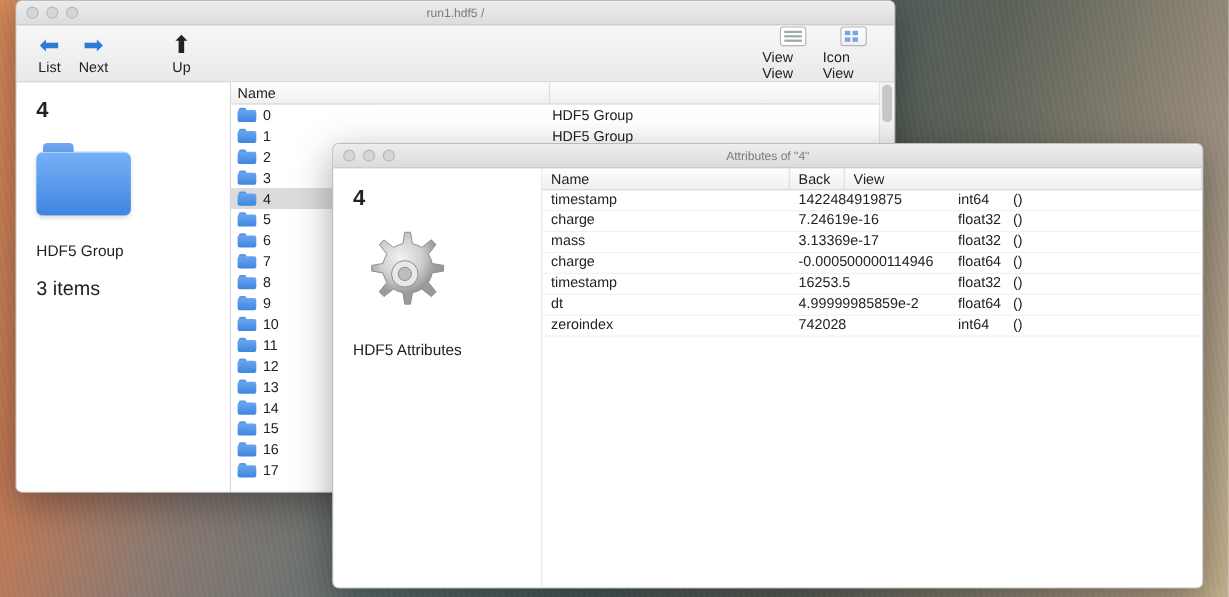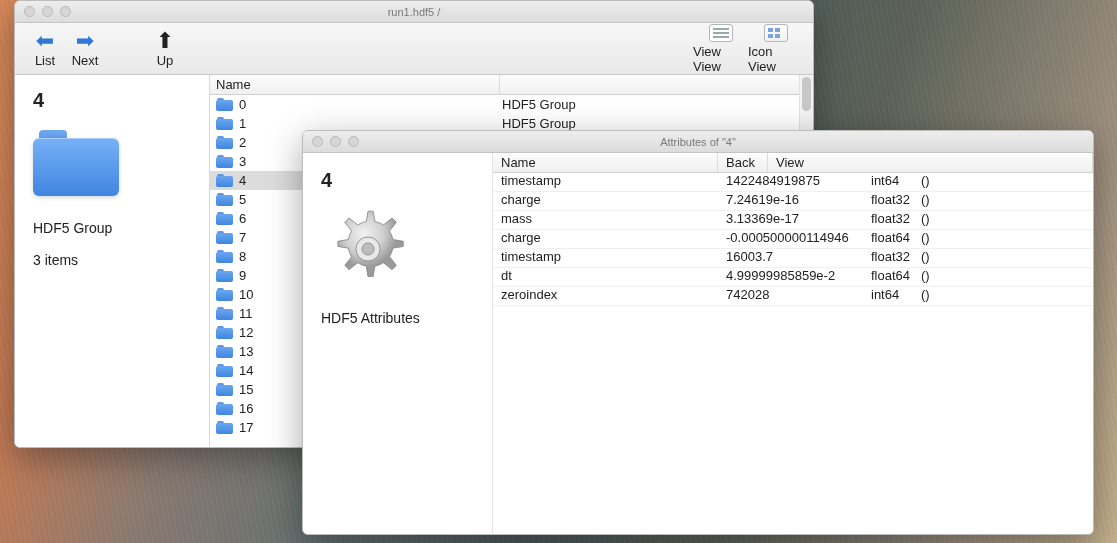--- a/index.html
+++ b/index.html
@@ -21,21 +21,21 @@
 .vb.list::before{content:"";position:absolute;left:3px;right:3px;top:3px;height:2px;background:#9aa;box-shadow:0 4px 0 #9aa,0 8px 0 #9aa}
 .vb.icon{background:linear-gradient(#fff,#f0f0f0)}
 .vb.icon::before{content:"";position:absolute;left:3px;top:3px;width:5px;height:4px;background:#7aa3e0;box-shadow:7px 0 #7aa3e0,0 6px #7aa3e0,7px 6px #7aa3e0}
 .body1{flex:1;display:flex;min-height:0}
 .side{width:195px;border-right:1px solid #d8d8d8;background:#fff;padding:14px 18px;flex:none}
 .side h1{font-size:20px;font-weight:700;margin-bottom:18px}
 .bigfolder{width:86px;height:66px;position:relative;margin-bottom:24px}
 .bigfolder::before{content:"";position:absolute;left:6px;top:0;width:28px;height:12px;background:linear-gradient(#6fa9f0,#5a96e4);border-radius:4px 4px 0 0}
 .bigfolder::after{content:"";position:absolute;left:0;top:8px;right:0;bottom:0;background:linear-gradient(#77b1f7,#3f85e0);border-radius:6px;box-shadow:inset 0 1px 0 rgba(255,255,255,0.4),0 2px 4px rgba(0,0,0,0.15)}
 .side .kind{font-size:14px;margin-bottom:16px}
-.side .count{font-size:14px}
+.side .count{font-size:18px}
 .filelist{flex:1;background:#fff;display:flex;flex-direction:column;min-height:0}
 .cols{height:20px;background:linear-gradient(#fdfdfd,#f0f0f0);border-bottom:1px solid #d0d0d0;display:flex;align-items:center;font-size:12px;color:#555;flex:none}
 .cols>div{border-right:1px solid #dcdcdc;height:100%;display:flex;align-items:center;padding-left:6px}
 .c-name{width:290px}
 .c-kind{flex:1}
 .rows{flex:1;overflow-y:auto}
 .frow{height:19px;display:flex;align-items:center;padding-left:6px}
 .frow.selected{background:#dcdcdc}
 .smfolder{width:17px;height:13px;position:relative;margin-right:6px;flex:none}
 .smfolder::before{content:"";position:absolute;left:1px;top:0;width:7px;height:3px;background:#5a96e4;border-radius:2px 2px 0 0}
@@ -268,21 +268,21 @@
             <div class="as">()</div>
           </div>
           <div class="arow">
             <div class="an">charge</div>
             <div class="av">-0.000500000114946</div>
             <div class="at">float64</div>
             <div class="as">()</div>
           </div>
           <div class="arow">
             <div class="an">timestamp</div>
-            <div class="av">16003.7</div>
+            <div class="av">16253.5</div>
             <div class="at">float32</div>
             <div class="as">()</div>
           </div>
           <div class="arow">
             <div class="an">dt</div>
             <div class="av">4.99999985859e-2</div>
             <div class="at">float64</div>
             <div class="as">()</div>
           </div>
           <div class="arow">

